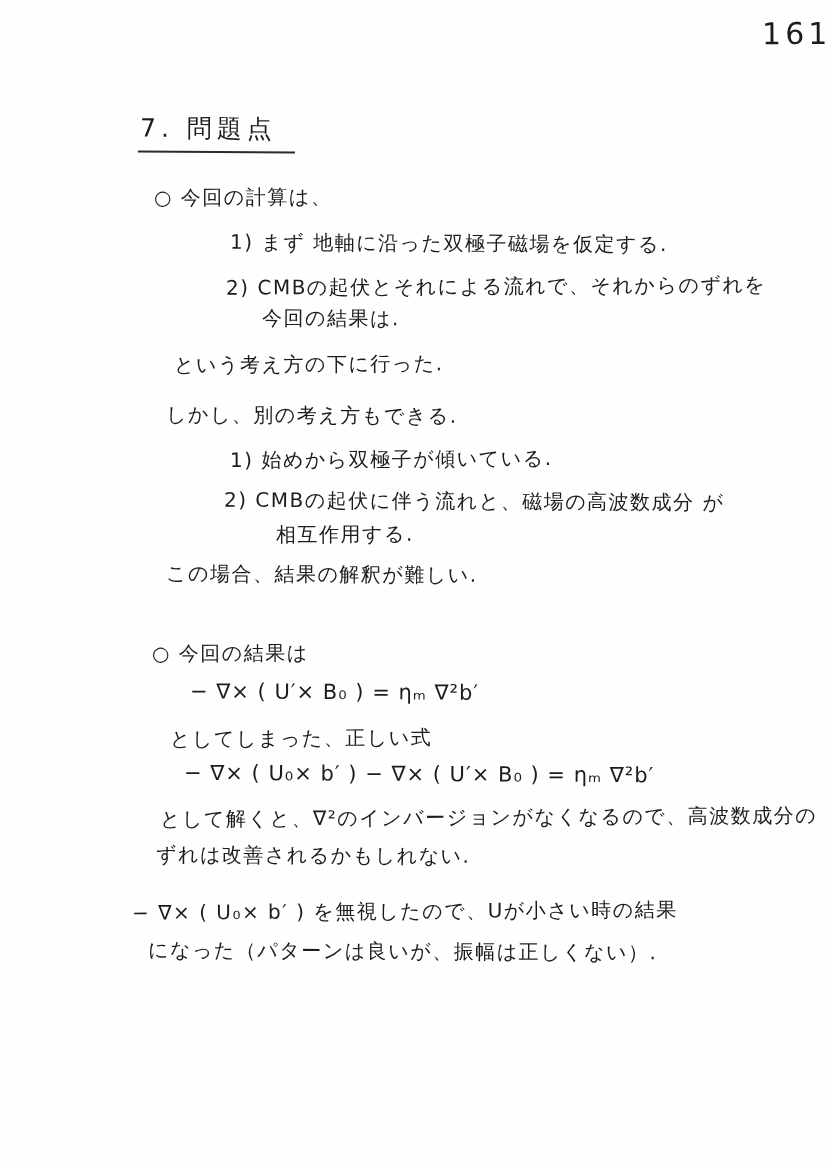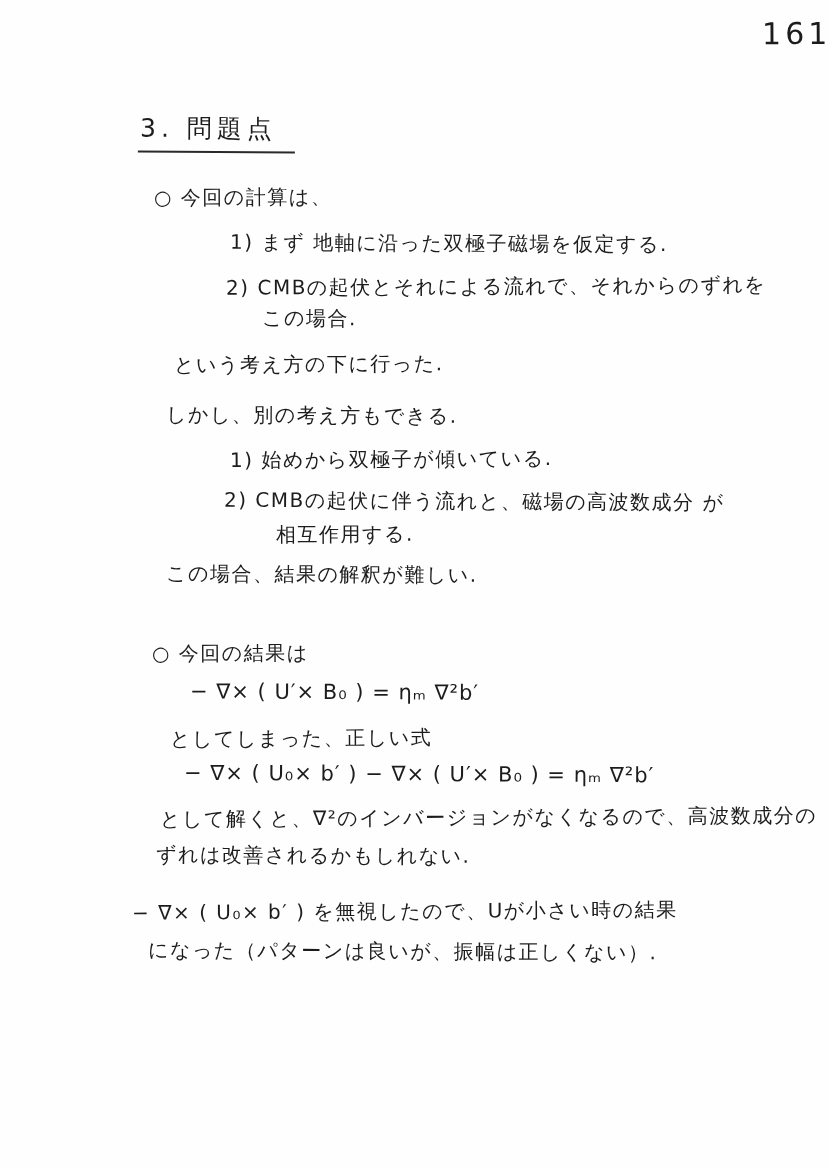--- a/index.html
+++ b/index.html
@@ -46,29 +46,29 @@
   }
   .wrap-indent { }
 </style>
 </head>
 <body>
 
 <div class="sheet">
 
   <div class="hw page-number" style="left:762px; top:16px;">161</div>
 
-  <div class="hw doc-title" style="left:138px; top:114px;">3. 問題点</div>
+  <div class="hw doc-title" style="left:138px; top:114px;">7. 問題点</div>
 
   <div class="hw" style="left:154px; top:185px;">○ 今回の計算は、</div>
 
   <div class="hw" style="left:230px; top:231px;">1) まず 地軸に沿った双極子磁場を仮定する.</div>
 
   <div class="hw" style="left:226px; top:274px;">2) CMBの起伏とそれによる流れで、それからのずれを</div>
 
-  <div class="hw wrap-indent" style="left:262px; top:306px;">この場合.</div>
+  <div class="hw wrap-indent" style="left:262px; top:306px;">今回の結果は.</div>
 
   <div class="hw" style="left:174px; top:352px;">という考え方の下に行った.</div>
 
   <div class="hw" style="left:166px; top:403px;">しかし、別の考え方もできる.</div>
 
   <div class="hw" style="left:230px; top:447px;">1) 始めから双極子が傾いている.</div>
 
   <div class="hw" style="left:224px; top:489px;">2) CMBの起伏に伴う流れと、磁場の高波数成分 が</div>
 
   <div class="hw wrap-indent" style="left:254px; top:522px;margin-left:22px;">相互作用する.</div>

